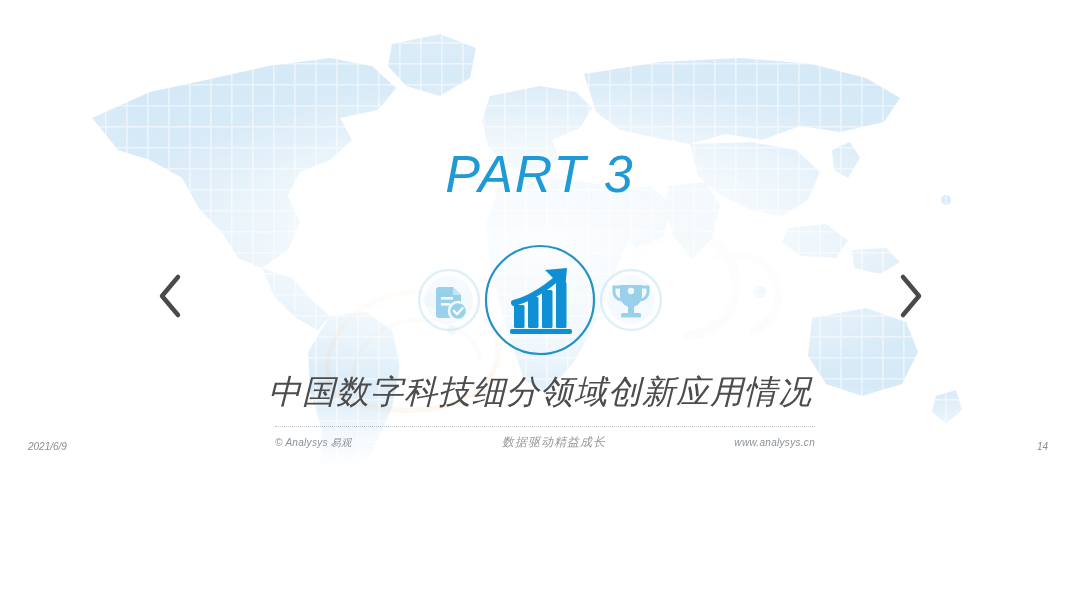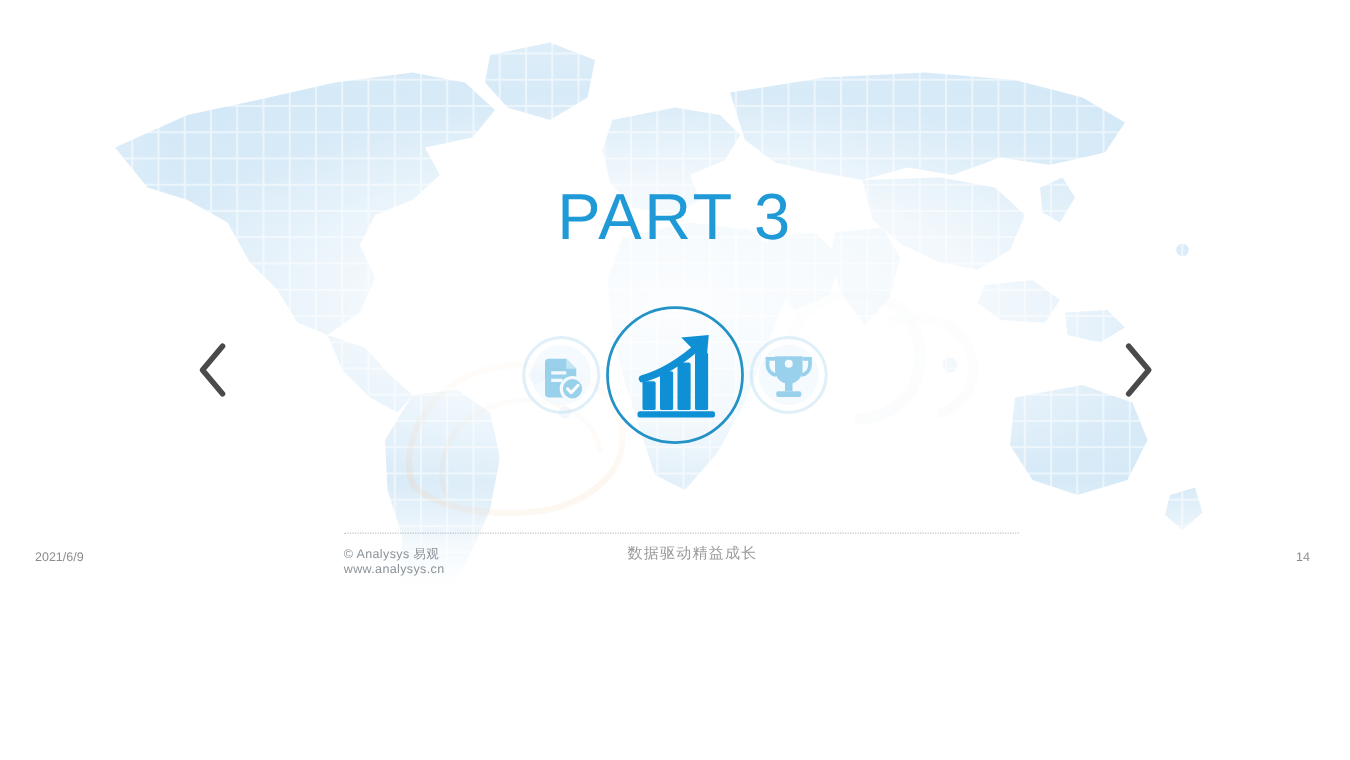--- a/index.html
+++ b/index.html
@@ -9,20 +9,21 @@
   }
   body {
     font-family: "Liberation Sans", "DejaVu Sans", sans-serif;
   }
   #slide {
     position: relative;
     width: 1080px;
     height: 468px;
     overflow: hidden;
     background: #ffffff;
+    font-style: italic;
   }
 
   
   .bg-layer {
     position: absolute;
     inset: 0;
     pointer-events: none;
   }
   .map-svg {
     position: absolute;
@@ -127,21 +128,20 @@
   .credit-row {
     position: absolute;
     left: 275px;
     width: 540px;
     top: 436px;
     display: flex;
     justify-content: space-between;
     align-items: baseline;
     font-size: 10px;
     color: #8a9298;
-    flex-direction: column;
   }
   .credit-left  { letter-spacing: 0.3px; }
   .credit-right { letter-spacing: 0.3px; }
 
   
   .arc-svg {
     position: absolute;
     left: 0;
     top: 455px;
     width: 1080px;
@@ -307,20 +307,21 @@
         <path d="M26 22 h22 v11 a11 11 0 0 1 -22 0 z" fill="#1f9ad6"></path>
         <path d="M26 24 h-6 v5 a8 8 0 0 0 7 8" fill="none" stroke="#1f9ad6" stroke-width="3"></path>
         <path d="M48 24 h6 v5 a8 8 0 0 1 -7 8" fill="none" stroke="#1f9ad6" stroke-width="3"></path>
         <rect x="34" y="43" width="6" height="7" fill="#1f9ad6"></rect>
         <rect x="27" y="50" width="20" height="4.5" rx="1.5" fill="#1f9ad6"></rect>
         <circle cx="37" cy="28" r="3.2" fill="#eaf6fd"></circle>
       </svg>
     </div>
   </div>
 
+  <div class="subject-title">中国数字科技细分领域创新应用情况</div>
 
   <div class="divider"></div>
 
   <div class="credit-row">
     <span class="credit-left">© Analysys 易观</span>
     <span class="credit-right">www.analysys.cn</span>
   </div>
 
   <svg class="arc-svg" viewBox="0 0 1080 105">
     <path d="M-10 92 C 200 22, 880 22, 1090 92" fill="none" stroke="#bfe4f5" stroke-width="5" stroke-linecap="round"></path>

